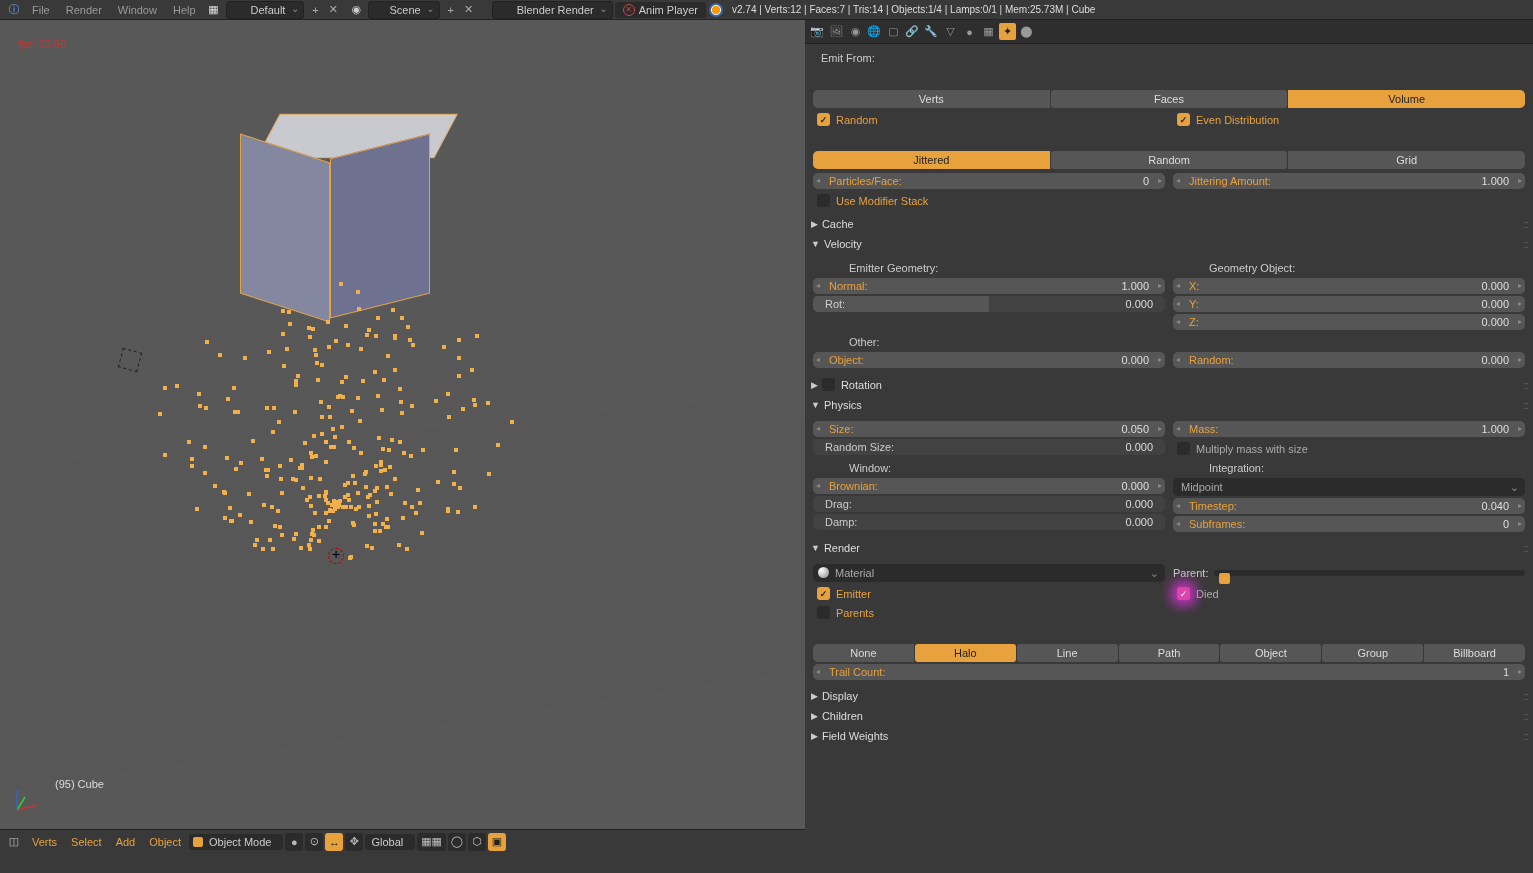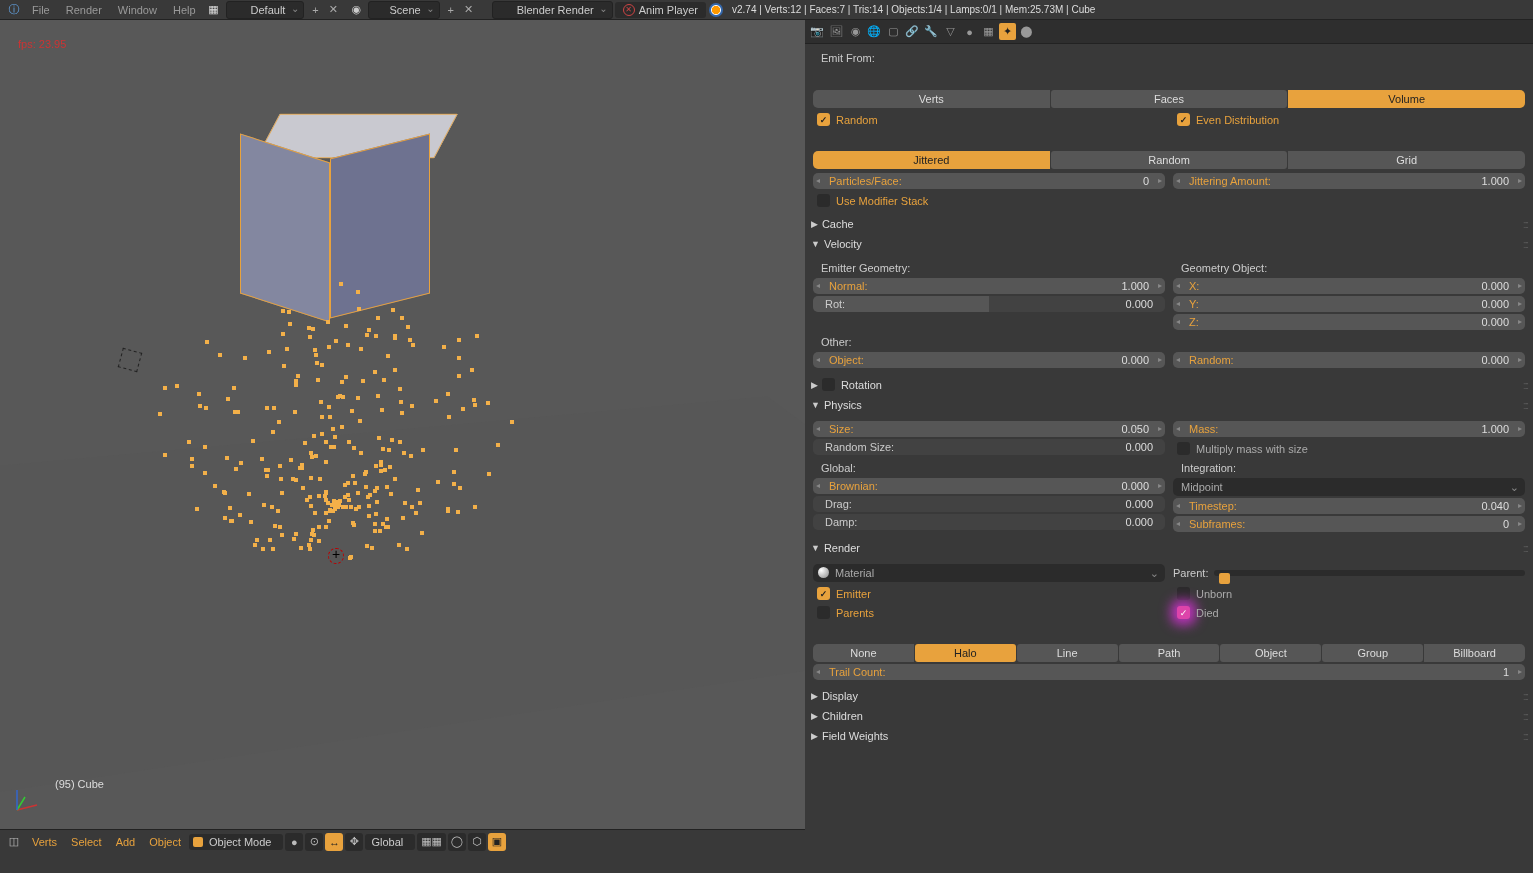--- a/index.html
+++ b/index.html
@@ -54,21 +54,21 @@
 .num-label { flex: 1; color: #e8a23d; padding-left: 10px; }
 .num-val { color: #ddd; padding-right: 10px; }
 .slider-field { background: #424242; border-radius: 5px; padding: 2px 6px; margin: 2px 0; display: flex; position: relative; }
 .slider-fill { position: absolute; left: 0; top: 0; bottom: 0; background: #565656; border-radius: 5px 0 0 5px; }
 .slider-label { flex: 1; color: #ccc; padding-left: 6px; position: relative; z-index: 1; }
 .slider-val { color: #ddd; padding-right: 6px; position: relative; z-index: 1; }
 .panel-header { display: flex; align-items: center; padding: 4px 6px; cursor: pointer; color: #ddd; }
 .panel-header .tri { margin-right: 4px; color: #ccc; font-size: 9px; }
 .panel-drag { margin-left: auto; color: #555; letter-spacing: -2px; }
 .panel-header .pcheck { width: 13px; height: 13px; background: #2b2b2b; border-radius: 3px; margin-right: 6px; }
-.section-label { color: #ccc; padding: 4px 8px 2px; }
+.section-label { color: #ccc; padding: 4px 8px 2px; margin-left: 28px; }
 .dropdown-field { background: #2b2b2b; border-radius: 5px; padding: 3px 18px 3px 22px; color: #aaa; position: relative; margin: 2px 0; }
 .dropdown-field::after { content: '⌄'; position: absolute; right: 6px; top: 3px; color: #888; }
 .dropdown-field.mat::before { content: ''; position: absolute; left: 5px; top: 3px; width: 11px; height: 11px; background: radial-gradient(circle at 30% 30%, #fff, #888); border-radius: 50%; }
 .parent-field { background: #2b2b2b; border-radius: 5px; padding: 3px 6px 3px 22px; position: relative; margin: 2px 0; }
 .parent-field::before { content: ''; position: absolute; left: 5px; top: 3px; width: 11px; height: 11px; background: #e8a23d; border-radius: 2px; }
 
 .scene3d { position: absolute; inset: 0; }
 .grid-plane { position: absolute; left: -100px; top: 260px; width: 1050px; height: 520px; background: #555; transform: perspective(900px) rotateX(58deg) rotateZ(-12deg); opacity: 0.28; }
 .cube { position: absolute; left: 240px; top: 92px; width: 180px; height: 210px; }
 .cube-top { position: absolute; width: 178px; height: 88px; background: #c9c9d0; transform: skewX(-28deg) scaleY(0.5); top: -20px; left: 28px; border: 1px solid #e8a23d; }
@@ -559,21 +559,21 @@
               <span class="num-val">1.000</span>
             </div>
           <div class="check-row">
               <span class="checkbox"></span>
               <span class="check-label gray">Multiply mass with size</span>
             </div>
         </div>
       </div>
       <div class="two-col">
         <div class="col">
-          <div class="section-label">Global:</div>
+          <div class="section-label">Window:</div>
           <div class="num-field">
               <span class="num-label">Brownian:</span>
               <span class="num-val">0.000</span>
             </div>
           <div class="slider-field">
               <span class="slider-label">Drag:</span>
               <span class="slider-val">0.000</span>
             </div>
           <div class="slider-field">
               <span class="slider-label">Damp:</span>
@@ -615,24 +615,20 @@
           <div class="check-row">
               <span class="checkbox checked"></span>
               <span class="check-label">Emitter</span>
             </div>
           <div class="check-row">
               <span class="checkbox"></span>
               <span class="check-label">Parents</span>
             </div>
         </div>
         <div class="col">
-          <div class="check-row">
-              <span class="checkbox"></span>
-              <span class="check-label gray">Unborn</span>
-            </div>
           <div class="check-row">
               <span class="checkbox highlight"></span>
               <span class="check-label gray">Died</span>
             </div>
         </div>
       </div>
       <div class="button-row">
         <div class="btn-seg">None</div>
         <div class="btn-seg active">Halo</div>
         <div class="btn-seg">Line</div>

